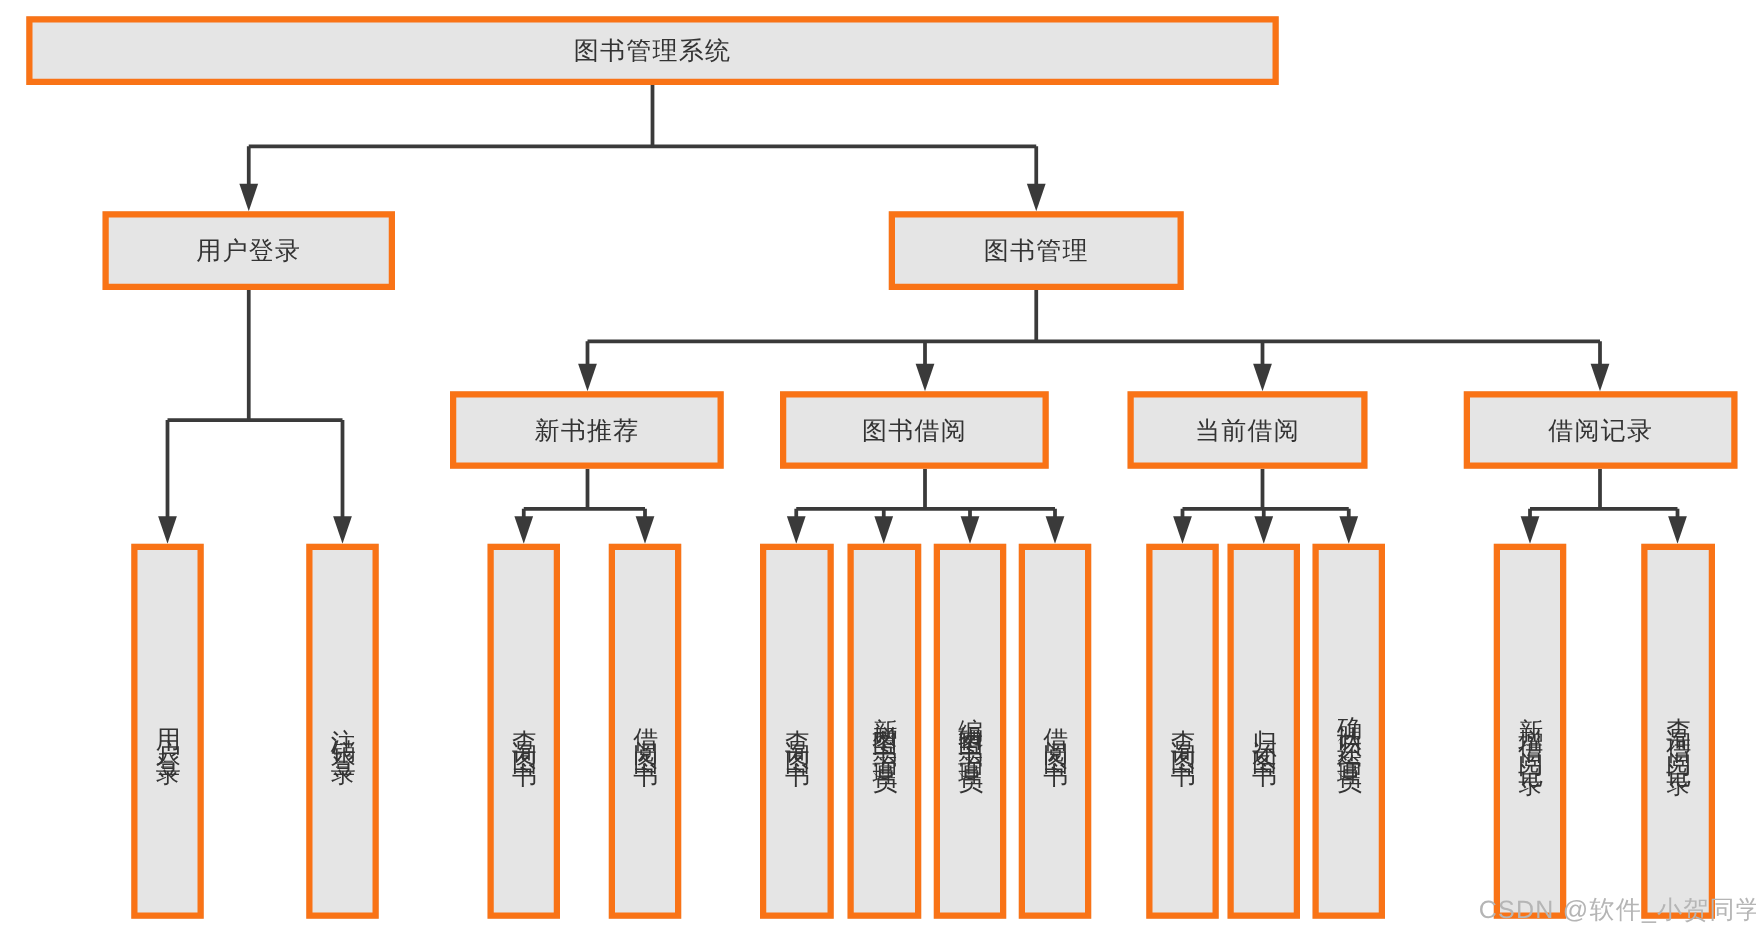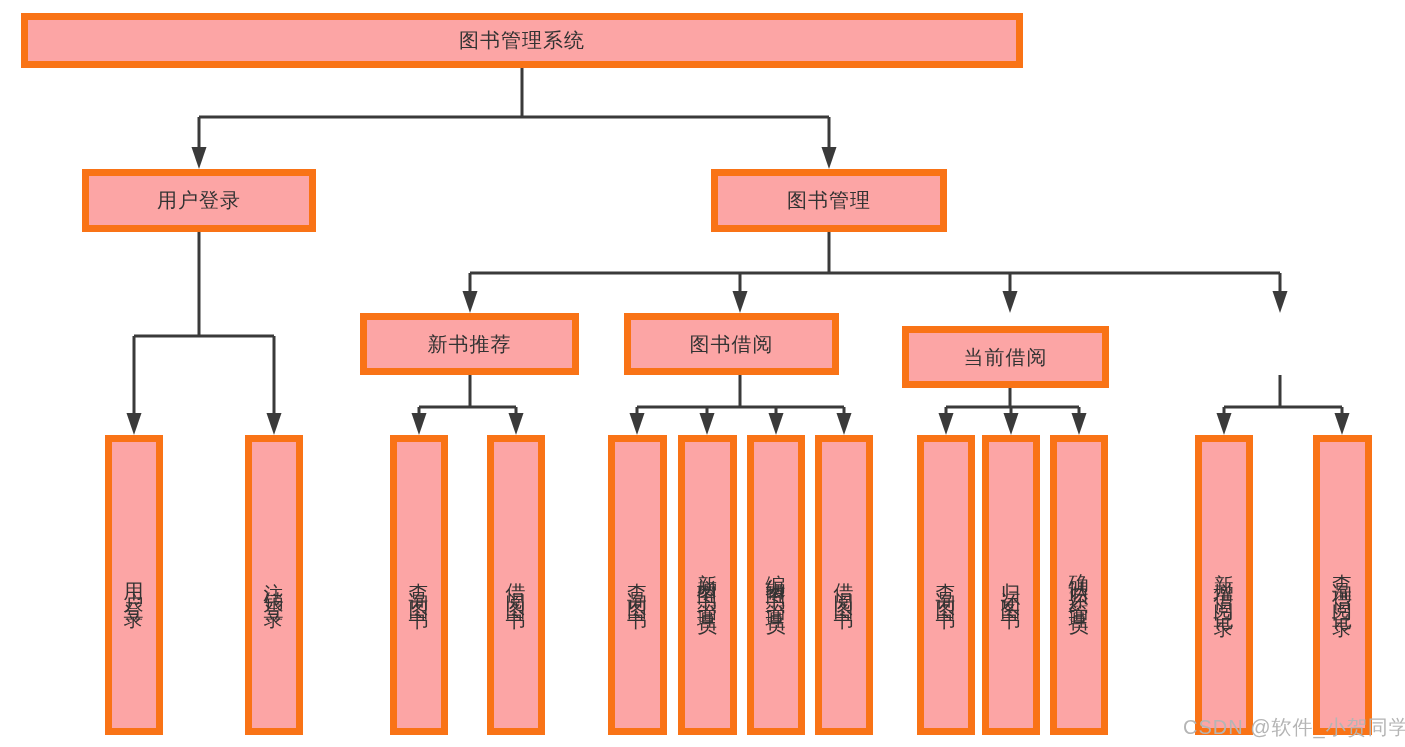--- a/index.html
+++ b/index.html
@@ -7,22 +7,22 @@
     position:relative;
     width:1405px;height:747px;
     background:#ffffff;
     font-family:"Liberation Sans", sans-serif;
     overflow:hidden;
   }
   #edges{position:absolute;left:0;top:0;width:1405px;height:747px;pointer-events:none;}
   .node{
     position:absolute;
     box-sizing:border-box;
-    border:7px solid #f97316;
-    background:#fca5a5;
+    border:5px solid #f97316;
+    background:#e5e5e5;
     display:flex;
     align-items:center;
     justify-content:center;
     color:#333333;
     font-size:20px;
   }
   .node .lbl{white-space:nowrap;letter-spacing:1px;}
   .node .vlbl{
     writing-mode:vertical-rl;
     text-orientation:mixed;
@@ -86,22 +86,25 @@
   <div class="node" style="left:360px;top:313px;width:219px;height:62px">
     <span class="lbl">新书推荐</span>
   </div>
 
   <div class="node" style="left:711px;top:169px;width:236px;height:63px">
     <span class="lbl">图书管理</span>
   </div>
   <div class="node" style="left:624px;top:313px;width:215px;height:62px">
     <span class="lbl">图书借阅</span>
   </div>
-  <div class="node" style="left:902px;top:326px;width:207px;height:62px">
+  <div class="node" style="left:902px;top:313px;width:192px;height:62px">
     <span class="lbl">当前借阅</span>
+  </div>
+  <div class="node" style="left:1171px;top:313px;width:219px;height:62px">
+    <span class="lbl">借阅记录</span>
   </div>
 
   <div class="node" style="left:105px;top:435px;width:58px;height:300px">
     <span class="vlbl">用户登录</span>
   </div>
   <div class="node" style="left:245px;top:435px;width:58px;height:300px">
     <span class="vlbl">注销登录</span>
   </div>
 
   <div class="node" style="left:390px;top:435px;width:58px;height:300px">

